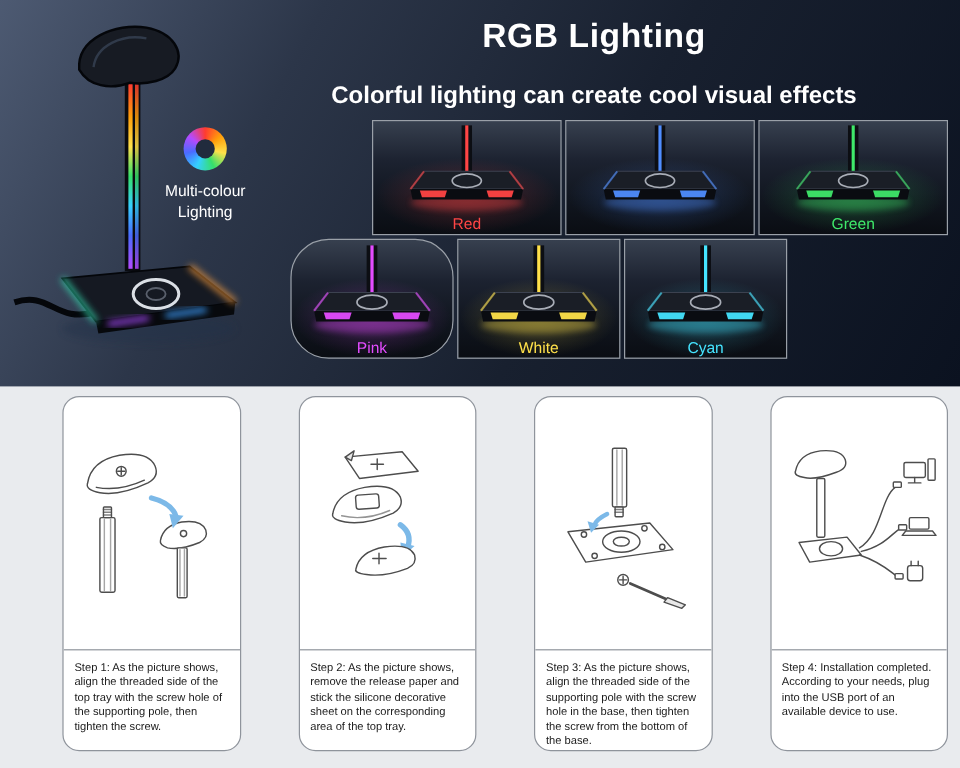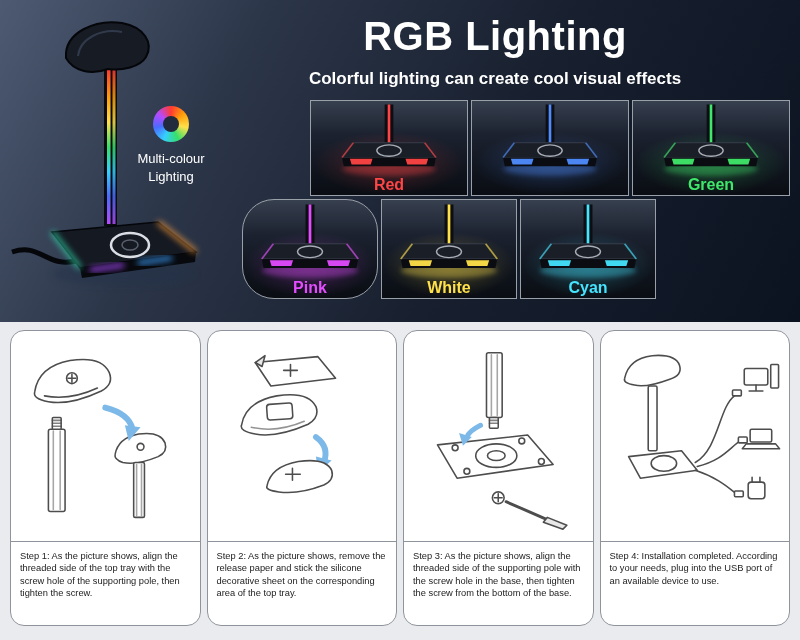--- a/index.html
+++ b/index.html
@@ -23,64 +23,64 @@
     width:36px; height:36px; border-radius:50%; margin:0 auto 8px;
     background:conic-gradient(#ff3b30,#ff9f0a,#ffe14a,#35e06a,#35d0ff,#4a6bff,#b44aff,#ff3b30);
     position:relative;
   }
   .wheel::after { content:""; position:absolute; inset:10px; border-radius:50%; background:#212b3d; }
   .badge-text { color:#ffffff; font-size:13px; line-height:1.35; }
   .badge-text span { display:block; }
 
   .hero-title {
     position:absolute; left:220px; top:14px; width:550px;
-    text-align:center; color:#ffffff; font-size:40px; font-weight:bold; letter-spacing:.5px;
+    text-align:center; color:#ffffff; font-size:28px; font-weight:bold; letter-spacing:.5px;
   }
   .hero-subtitle {
     position:absolute; left:220px; top:69px; width:550px;
-    text-align:center; color:#ffffff; font-size:17px; font-weight:bold;
+    text-align:center; color:#ffffff; font-size:20px; font-weight:bold;
   }
 
   .vrow { position:absolute; display:flex; gap:3px; }
   .vrow1 { left:310px; top:100px; }
   .vrow2 { left:242px; top:199px; }
   .cell {
     position:relative; overflow:hidden;
     border:1px solid #9aa0a8;
     background:linear-gradient(180deg,#37404f 0%, #1c2230 35%, #10151e 72%, #0a0d13 100%);
   }
   .vrow1 .cell { width:158px; height:96px; }
   .vrow2 .cell { width:136px; height:100px; }
   .cell .glow {
     position:absolute; inset:0;
     background:radial-gradient(ellipse 70% 48% at 50% 66%, currentColor 0%, transparent 70%);
     opacity:.25;
   }
   .cell svg { position:absolute; left:0; top:0; width:100%; height:calc(100% - 14px); }
   .variant-label {
     position:absolute; left:0; right:0; bottom:1px;
-    text-align:center; font-size:16px; font-weight:bold; color:currentColor;
+    text-align:center; font-size:13px; font-weight:normal; color:currentColor;
   }
   .c-red    { color:#ff4545; }
   .c-blue   { color:#4f8dff; }
   .c-green  { color:#3fe86a; }
   .c-pink   { color:#e44cff;border-radius:32px; }
   .c-white  { color:#f5f5f5; }
   .c-yellow { color:#ffe14a; }
   .c-cyan   { color:#45e4ff;padding-left:43px; }
 
   
   .steps {
     position:absolute; left:10px; right:10px; top:330px; height:296px;
     display:flex; gap:6px;
   }
   .panel {
     flex:1; background:#ffffff;
     border:1.5px solid #8f949c; border-radius:14px;
-    display:flex; flex-direction:column; overflow:hidden;
+    display:flex; flex-direction:column; overflow:hidden;margin-left:42px;
   }
   .panel .art { flex:1; padding:6px 8px 2px; }
   .panel .art svg { width:100%; height:100%; }
   .caption {
     height:84px; border-top:1.5px solid #8f949c;
     padding:8px 9px; font-size:9.3px; line-height:1.32; color:#1b1b1b;
   }
 </style>
 </head>
 <body>

